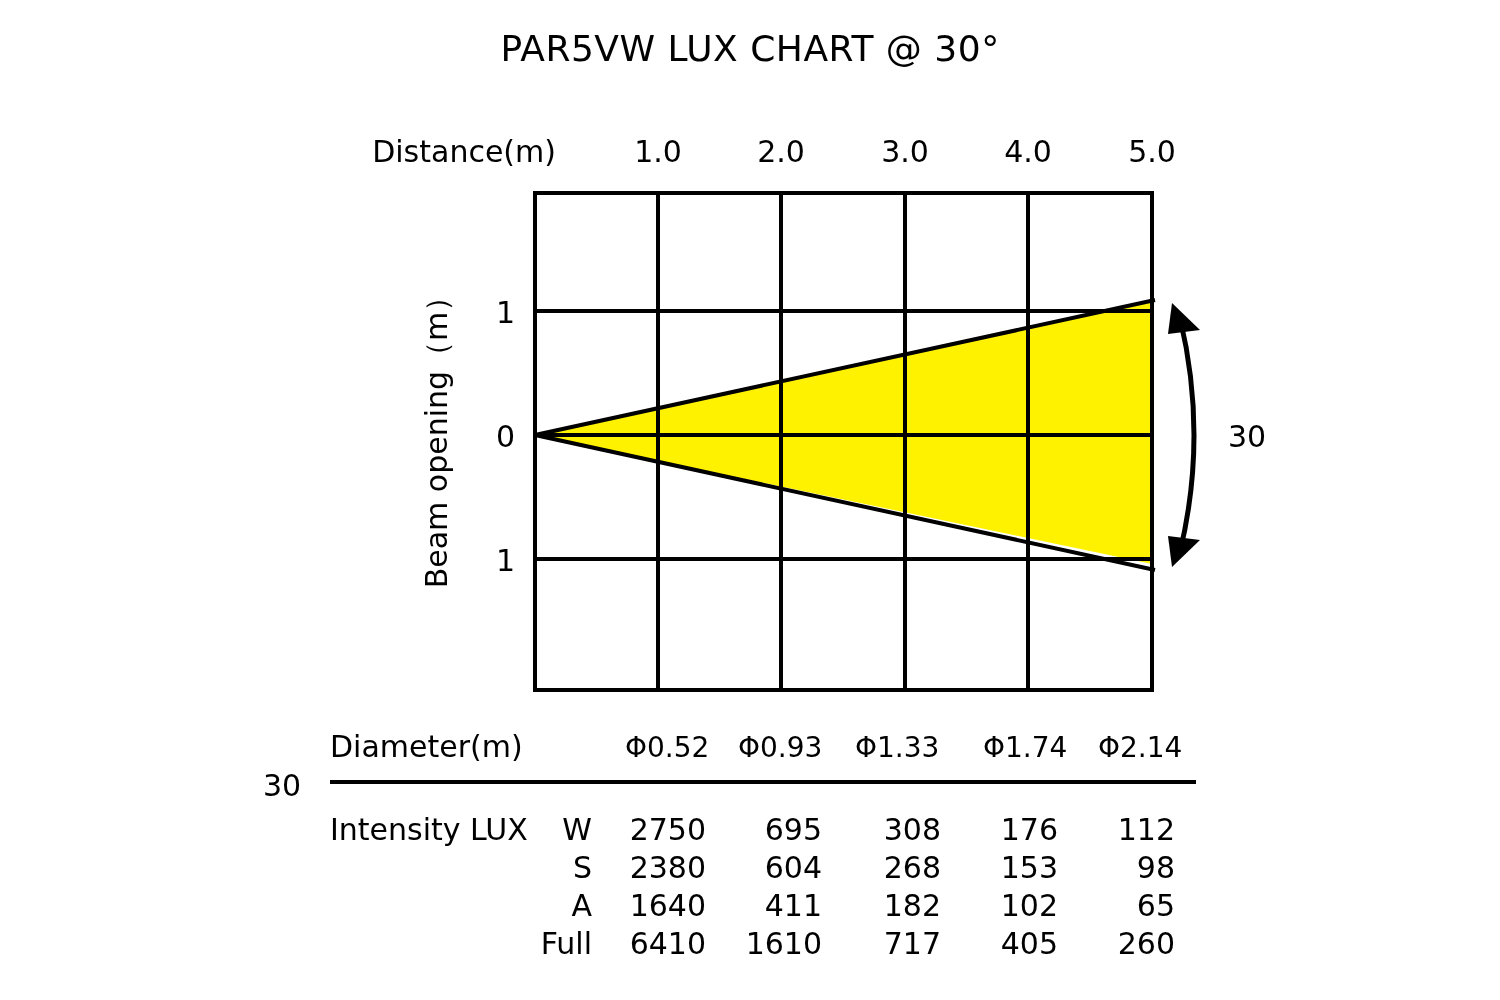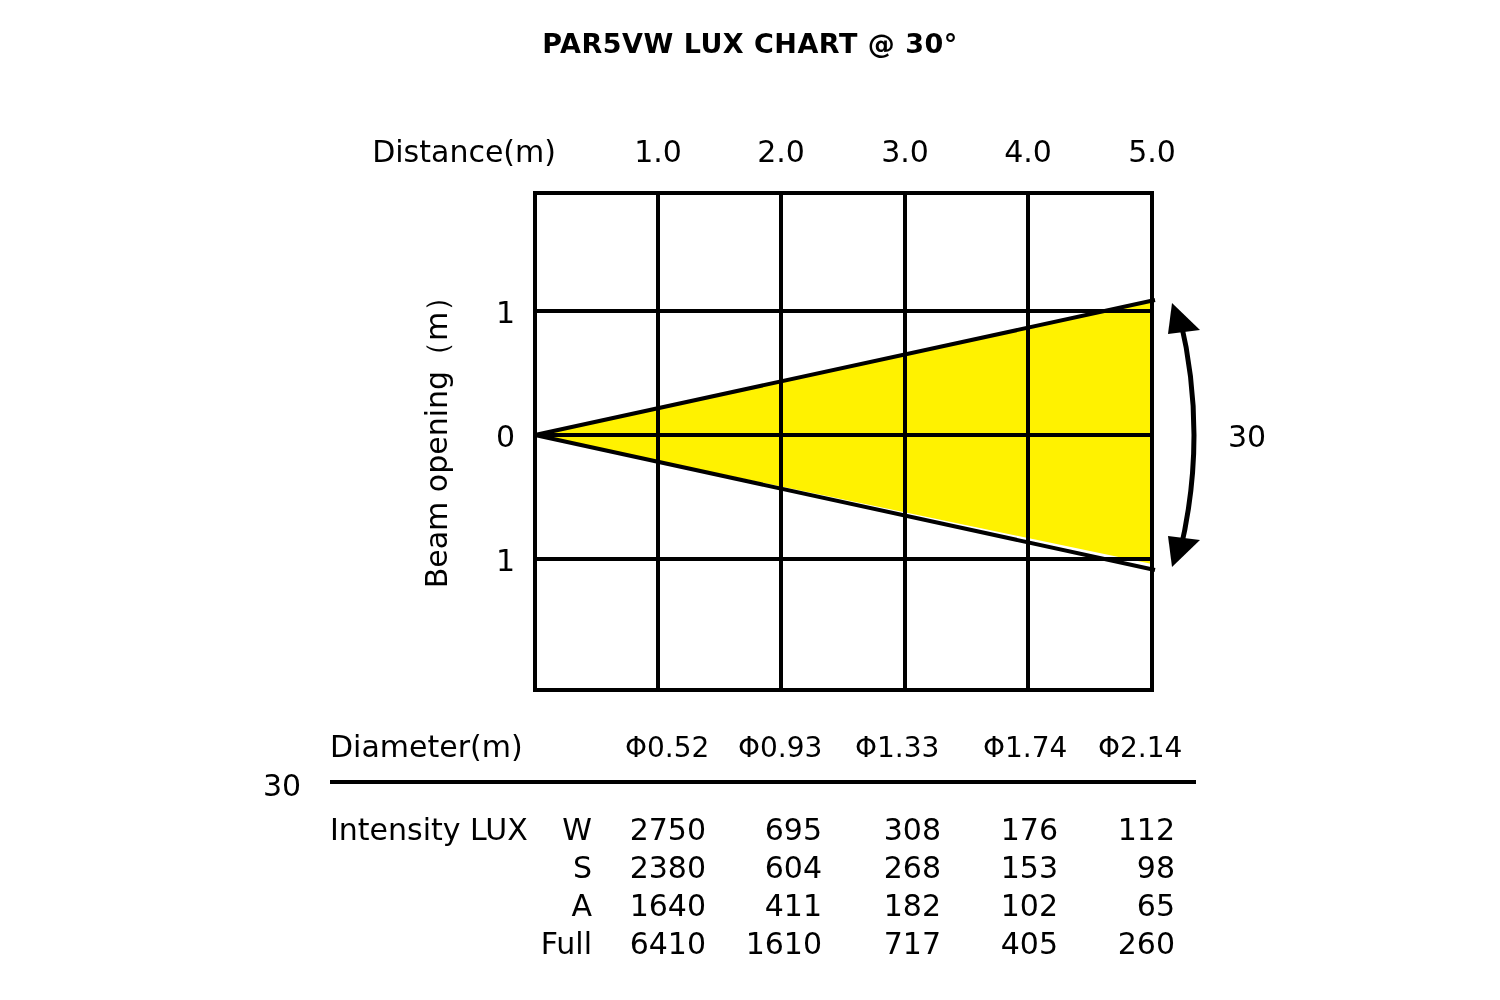--- a/index.html
+++ b/index.html
@@ -19,22 +19,22 @@
     position: relative;
     width: 1500px;
     height: 1000px;
   }
   .title {
     position: absolute;
     top: 28px;
     left: 0;
     width: 1500px;
     text-align: center;
-    font-size: 27px;
-    font-weight: bold;
+    font-size: 36px;
+    font-weight: normal;
     letter-spacing: 0.5px;
   }
   svg.figure {
     position: absolute;
     top: 0;
     left: 0;
     width: 1500px;
     height: 1000px;
   }
   .lbl {

